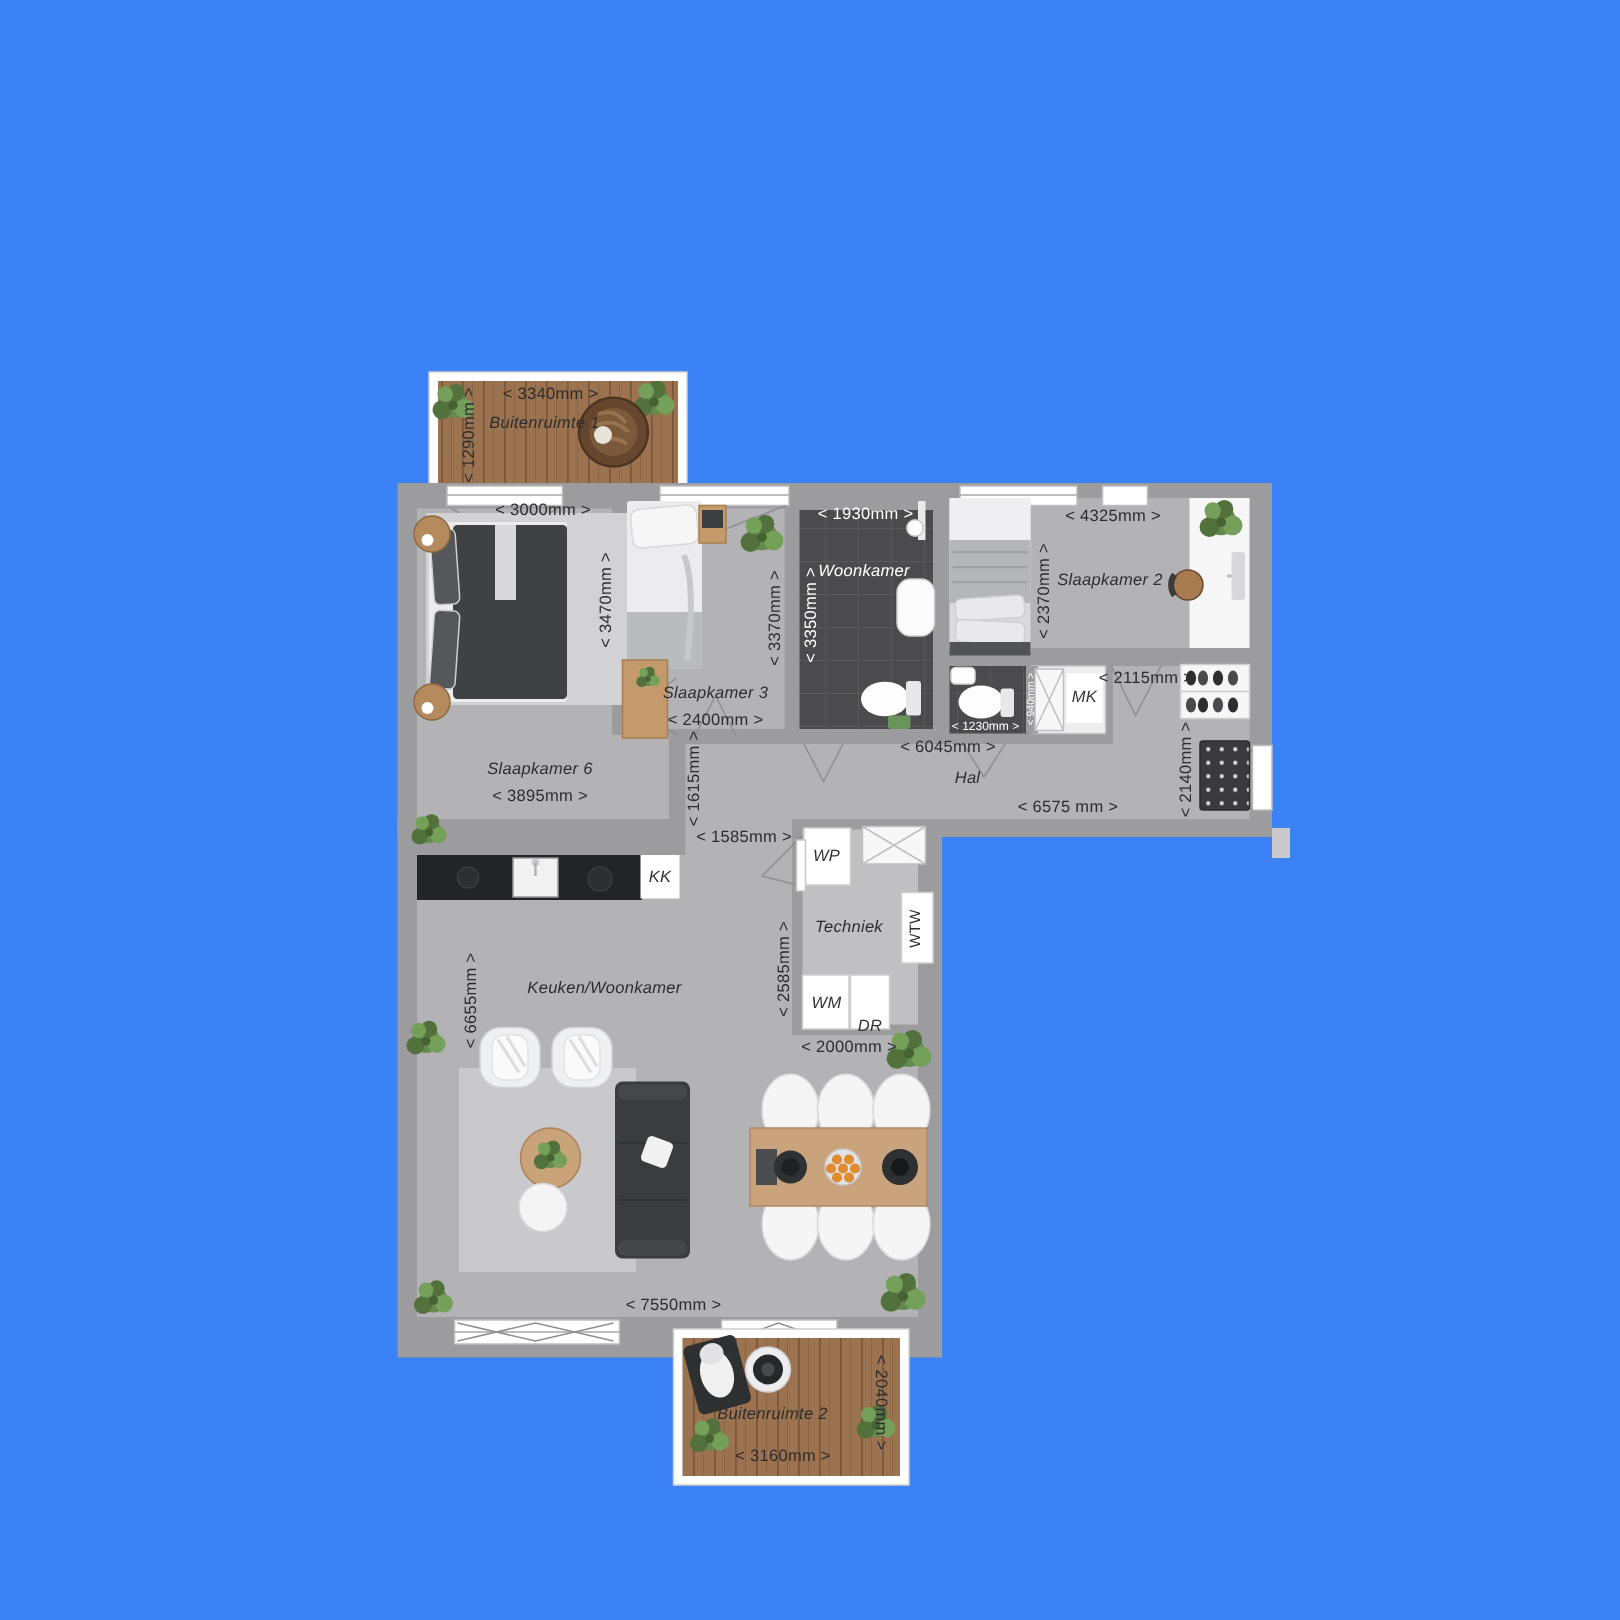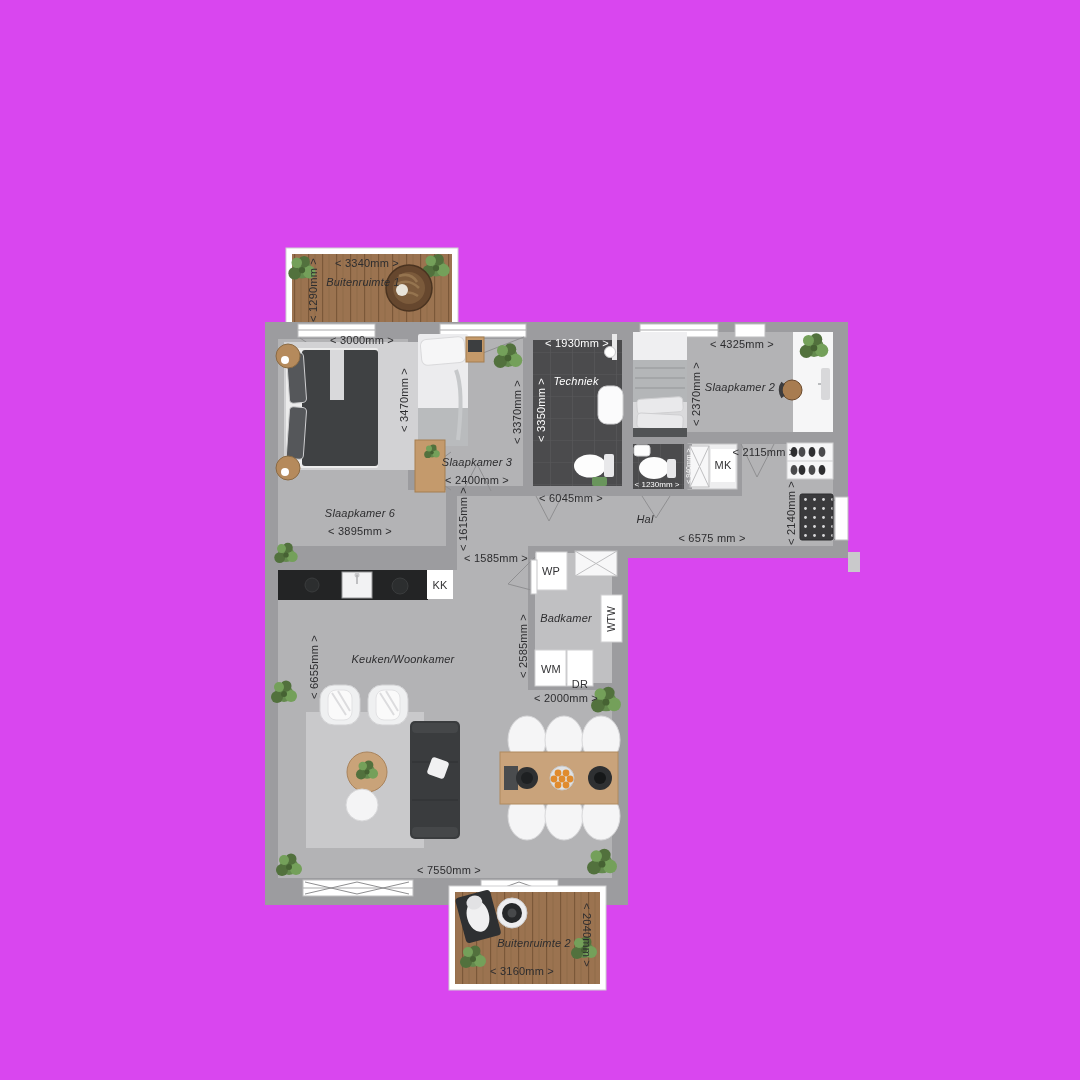--- a/index.html
+++ b/index.html
@@ -1,27 +1,27 @@
 <!DOCTYPE html>
 <html><head>
 <meta charset="utf-8">
 <style>
   html,body{margin:0;padding:0;background:#ffffff;}
-  #stage{position:relative;width:1080px;height:1080px;background:#d946ef;overflow:hidden;
+  #stage{position:relative;width:1080px;height:1080px;background:#3b82f6;overflow:hidden;
          font-family:"Liberation Sans", sans-serif;}
   #planSvg{position:absolute;left:0;top:0;}
   .lbl{position:absolute;transform:translate(-50%,-50%);white-space:nowrap;
        font-size:11px;color:#2d2d2f;letter-spacing:.2px;}
   .lbl.name{font-size:11px;font-style:italic;}
   .lbl.v{transform:translate(-50%,-50%) rotate(-90deg);}
   .lbl.v90{transform:translate(-50%,-50%) rotate(90deg);}
   .lbl.white{color:#ffffff;}
   .lbl.small{font-size:8px;letter-spacing:0;}
   .lbl.tiny{font-size:7px;letter-spacing:0;}
-  .lbl.boxlbl{font-size:11px;color:#333335;}
+  .lbl.boxlbl{font-size:11px;color:#333335;font-style:italic;}
   .lbl.wtw{font-size:10px;transform:translate(-50%,-50%) rotate(-90deg);}
 </style>
 </head>
 <body>
 
 <div id="stage">
 
 <svg id="planSvg" width="1080" height="1080" viewBox="0 0 1080 1080">
   <defs>
     <pattern id="tile" width="22" height="22" patternUnits="userSpaceOnUse">
@@ -296,50 +296,50 @@
   <div class="lbl" style="left:362px;top:340px">&lt; 3000mm &gt;</div>
   <div class="lbl v" style="left:404px;top:400px">&lt; 3470mm &gt;</div>
   <div class="lbl name" style="left:360px;top:513px">Slaapkamer 6</div>
   <div class="lbl" style="left:360px;top:531px">&lt; 3895mm &gt;</div>
 
   <div class="lbl name" style="left:477px;top:462px">Slaapkamer 3</div>
   <div class="lbl" style="left:477px;top:480px">&lt; 2400mm &gt;</div>
   <div class="lbl v" style="left:517px;top:412px">&lt; 3370mm &gt;</div>
 
   <div class="lbl white" style="left:577px;top:343px">&lt; 1930mm &gt;</div>
-  <div class="lbl name white" style="left:576px;top:381px">Techniek</div>
+  <div class="lbl name white" style="left:576px;top:381px">Woonkamer</div>
   <div class="lbl v white" style="left:541px;top:410px">&lt; 3350mm &gt;</div>
 
   <div class="lbl" style="left:742px;top:344px">&lt; 4325mm &gt;</div>
   <div class="lbl name" style="left:740px;top:387px">Slaapkamer 2</div>
   <div class="lbl v" style="left:696px;top:394px">&lt; 2370mm &gt;</div>
 
   <div class="lbl white small" style="left:657px;top:484px">&lt; 1230mm &gt;</div>
   <div class="lbl white tiny v" style="left:688px;top:466px">&lt; 940mm &gt;</div>
   <div class="lbl boxlbl" style="left:723px;top:465px">MK</div>
   <div class="lbl" style="left:764px;top:452px">&lt; 2115mm &gt;</div>
 
-  <div class="lbl" style="left:571px;top:498px">&lt; 6045mm &gt;</div>
+  <div class="lbl" style="left:632px;top:498px">&lt; 6045mm &gt;</div>
   <div class="lbl name" style="left:645px;top:519px">Hal</div>
   <div class="lbl" style="left:712px;top:538px">&lt; 6575 mm &gt;</div>
   <div class="lbl v" style="left:791px;top:513px">&lt; 2140mm &gt;</div>
   <div class="lbl v" style="left:463px;top:519px">&lt; 1615mm &gt;</div>
   <div class="lbl" style="left:496px;top:558px">&lt; 1585mm &gt;</div>
 
   <div class="lbl boxlbl" style="left:440px;top:585px">KK</div>
   <div class="lbl boxlbl" style="left:551px;top:571px">WP</div>
-  <div class="lbl name" style="left:566px;top:618px">Badkamer</div>
+  <div class="lbl name" style="left:566px;top:618px">Techniek</div>
   <div class="lbl wtw" style="left:611px;top:619px">WTW</div>
   <div class="lbl boxlbl" style="left:551px;top:669px">WM</div>
   <div class="lbl boxlbl" style="left:580px;top:684px">DR</div>
   <div class="lbl v" style="left:523px;top:646px">&lt; 2585mm &gt;</div>
   <div class="lbl" style="left:566px;top:698px">&lt; 2000mm &gt;</div>
 
   <div class="lbl name" style="left:403px;top:659px">Keuken/Woonkamer</div>
   <div class="lbl v" style="left:314px;top:667px">&lt; 6655mm &gt;</div>
   <div class="lbl" style="left:449px;top:870px">&lt; 7550mm &gt;</div>
 
-  <div class="lbl name" style="left:534px;top:943px">Buitenruimte 2</div>
+  <div class="lbl name" style="left:515px;top:943px">Buitenruimte 2</div>
   <div class="lbl" style="left:522px;top:971px">&lt; 3160mm &gt;</div>
   <div class="lbl v90" style="left:587px;top:935px">&lt; 2040mm &gt;</div>
 </div>
 
 </div>
 
 </body></html>

